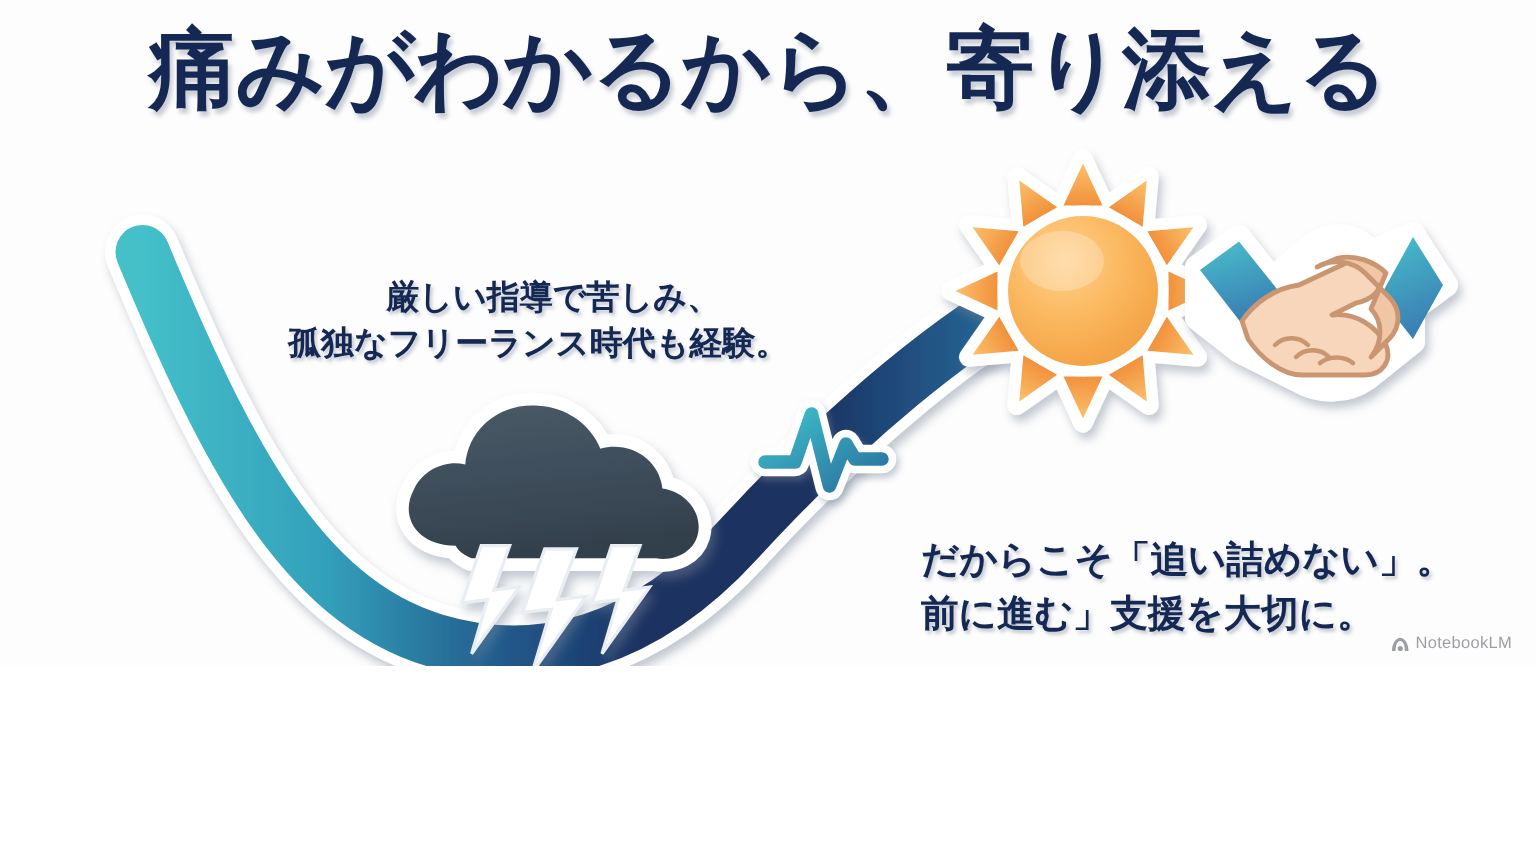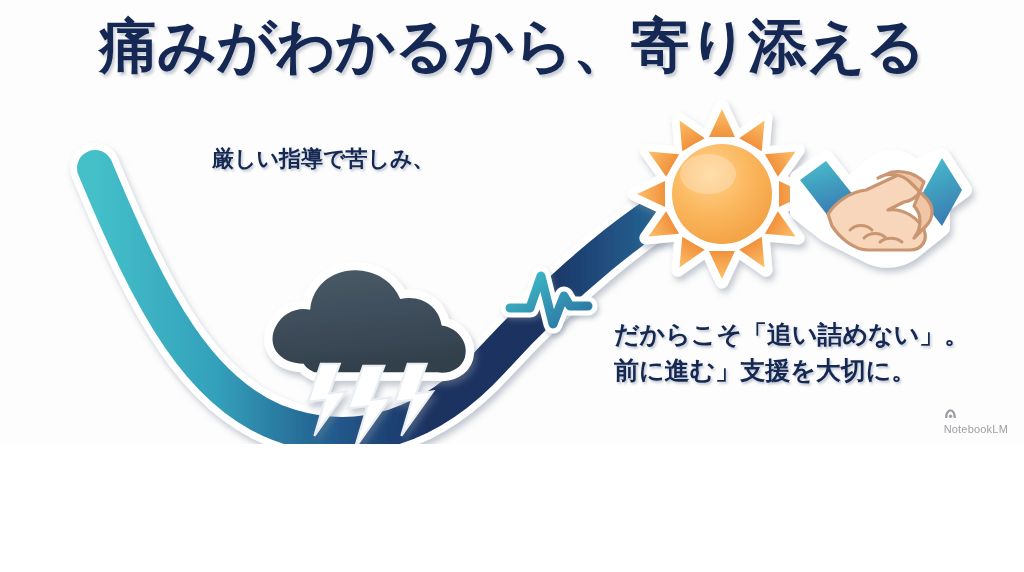--- a/index.html
+++ b/index.html
@@ -43,20 +43,21 @@
   }
 
   
   .block {
     position: absolute;
     font-weight: bold;
     color: #142853;
     text-shadow: 1.5px 2px 2.5px rgba(120,130,150,0.45);
     line-height: 1.42;
     white-space: nowrap;
+    margin-top: 39px;
   }
   #left-block {
     left: 206px;
     top: 143px;
     font-size: 22px;
     text-align: center;
   }
   #left-block .l1 { margin-left: 6px; }
   #left-block .l2 { margin-left: -4px; }
   #left-block .l3 { margin-left: -14px; }
@@ -95,25 +96,25 @@
     text-shadow: 2px 3px 2px rgba(40,100,115,0.45);
     white-space: nowrap;
   }
 
   
   #watermark {
     position: absolute;
     right: 16px;
     bottom: 9px;
     display: flex;
+    align-items: center;
     gap: 4px;
     color: #8b8f94;
     font-size: 11px;
     opacity: 0.85;
-    flex-direction: column;
   }
   #watermark .wm-label { letter-spacing: 0.2px; }
 </style>
 </head>
 <body>
 
 <div id="stage">
 
   <div id="title">痛みがわかるから、寄り添える</div>
 
@@ -269,20 +270,21 @@
       <g fill="none" stroke="#c99671" stroke-width="3" stroke-linecap="round">
         <path d="M 58 88 C 64 82, 74 82, 80 88"></path>
         <path d="M 72 96 C 78 90, 88 90, 94 96"></path>
         <path d="M 88 100 C 94 95, 104 95, 110 100"></path>
       </g>
     </g>
   </svg>
 
   <div id="left-block" class="block">
     <div class="l1">厳しい指導で苦しみ、</div>
+    <div class="l3">孤独なフリーランス時代も経験。</div>
   </div>
 
   <div id="right-block" class="block">
     <div>だからこそ「追い詰めない」。</div>
     <div>前に進む」支援を大切に。</div>
   </div>
 
 
   <div id="watermark">
     <svg width="13" height="11" viewBox="0 0 13 11" xmlns="http://www.w3.org/2000/svg">

